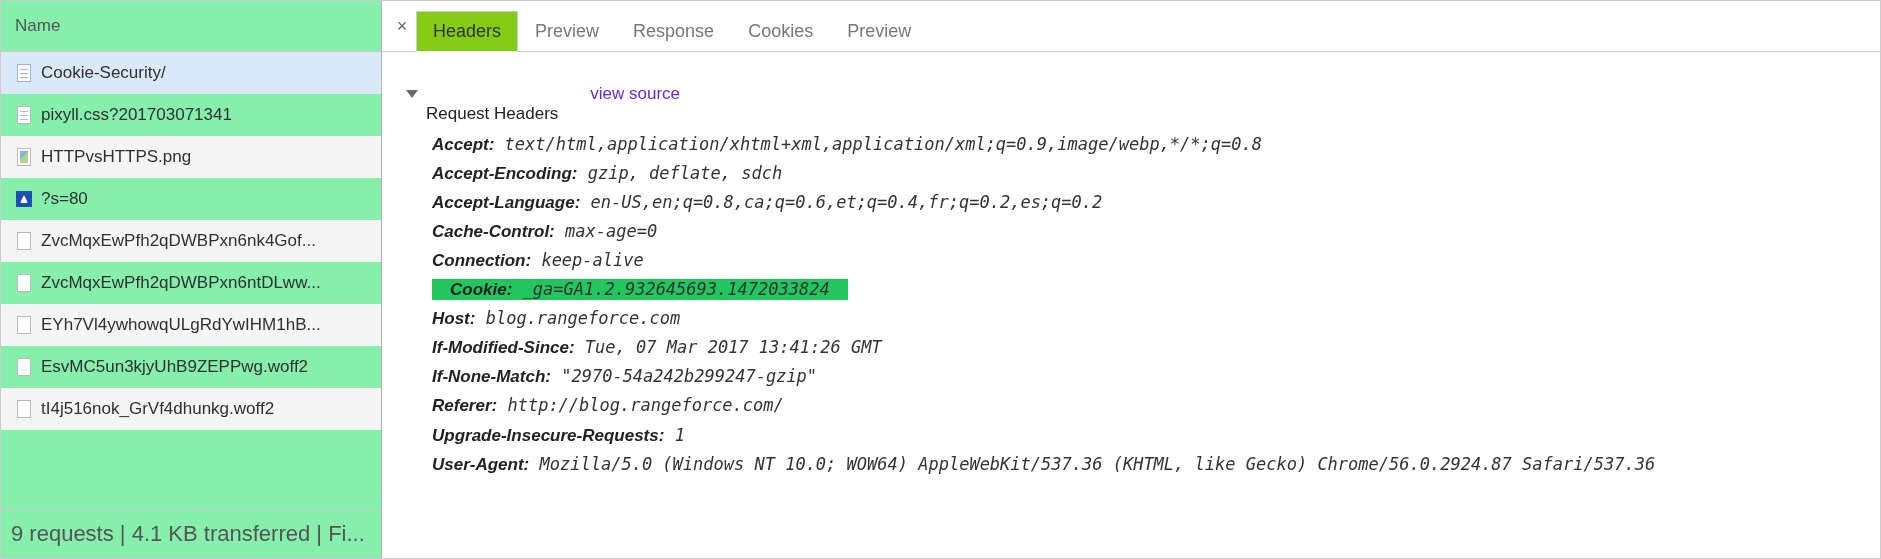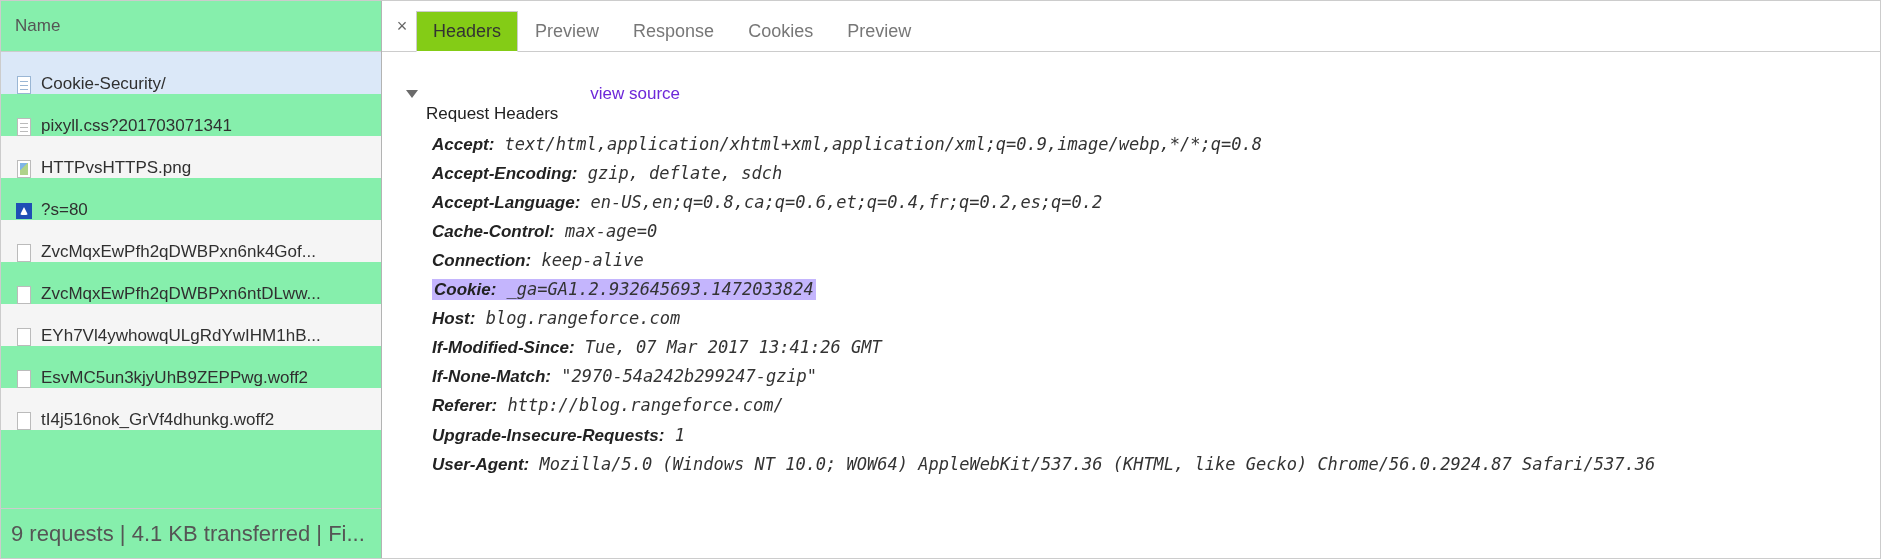--- a/index.html
+++ b/index.html
@@ -29,21 +29,21 @@
     display: flex;
     align-items: center;
     padding: 0 14px;
     font-size: 17px;
     color: #555;
   }
   .req-list { flex: 1; overflow: hidden; }
   .req-row {
     height: 42px;
     display: flex;
-    align-items: flex-end;
+    align-items: center;
     padding: 0 14px;
     gap: 8px;
     white-space: nowrap;
     color: #303030;
     font-size: 17px;
     cursor: pointer;
   }
   .req-row:nth-child(odd) { background: #f5f5f5; }
   .req-row.selected { background: #dbe8f8; }
   .req-row .label { overflow: hidden; text-overflow: ellipsis; }
@@ -211,21 +211,21 @@
   .view-source { color: #6d28d9; margin-left: 26px; font-weight: 400; cursor: pointer; }
 
   .headers-block { padding-left: 26px; }
   .hdr-line {
     white-space: pre-wrap;
     word-break: break-all;
     font-style: italic;
   }
   .hdr-name { font-weight: 600; color: #222; }
   .hdr-val { font-family: Consolas, Menlo, monospace; color: #333; }
-  .hl { background: #c4b5fd; padding: 1px 2px; }
+  .hl { background: #22c55e; padding: 1px 18px; }
   .hl .hdr-val{ font-family: Consolas, Menlo, monospace; }
 </style>
 </head>
 <body>
 
 <div class="panels">
 
   <div class="left">
     <div class="left-header">
       <span>Name</span>

